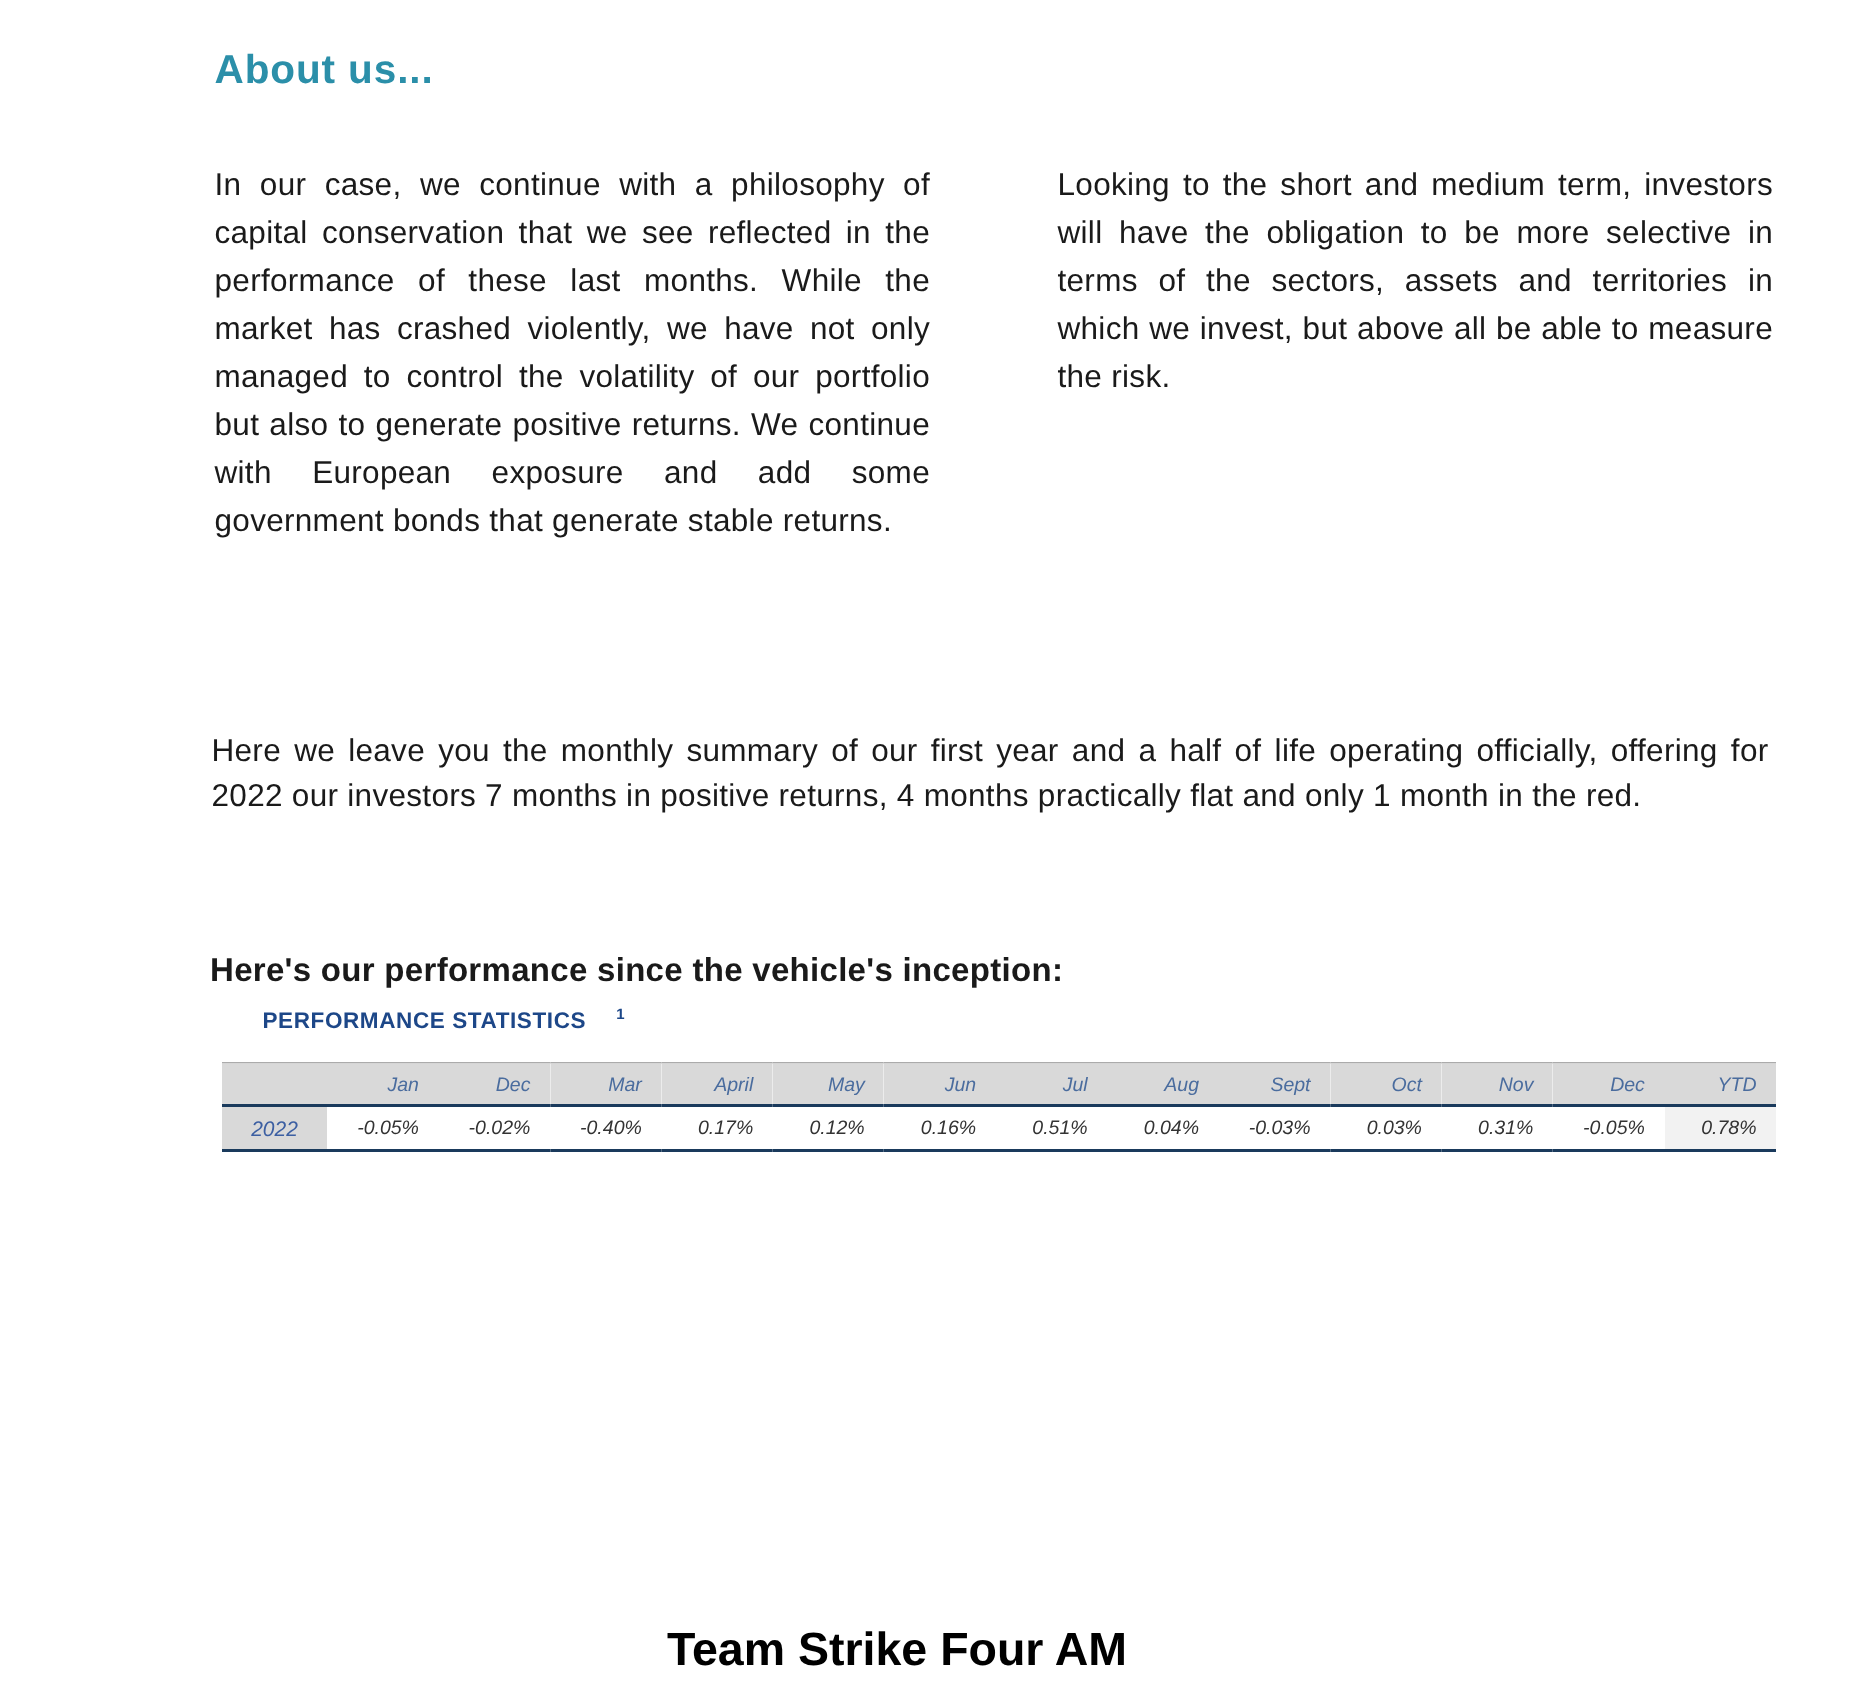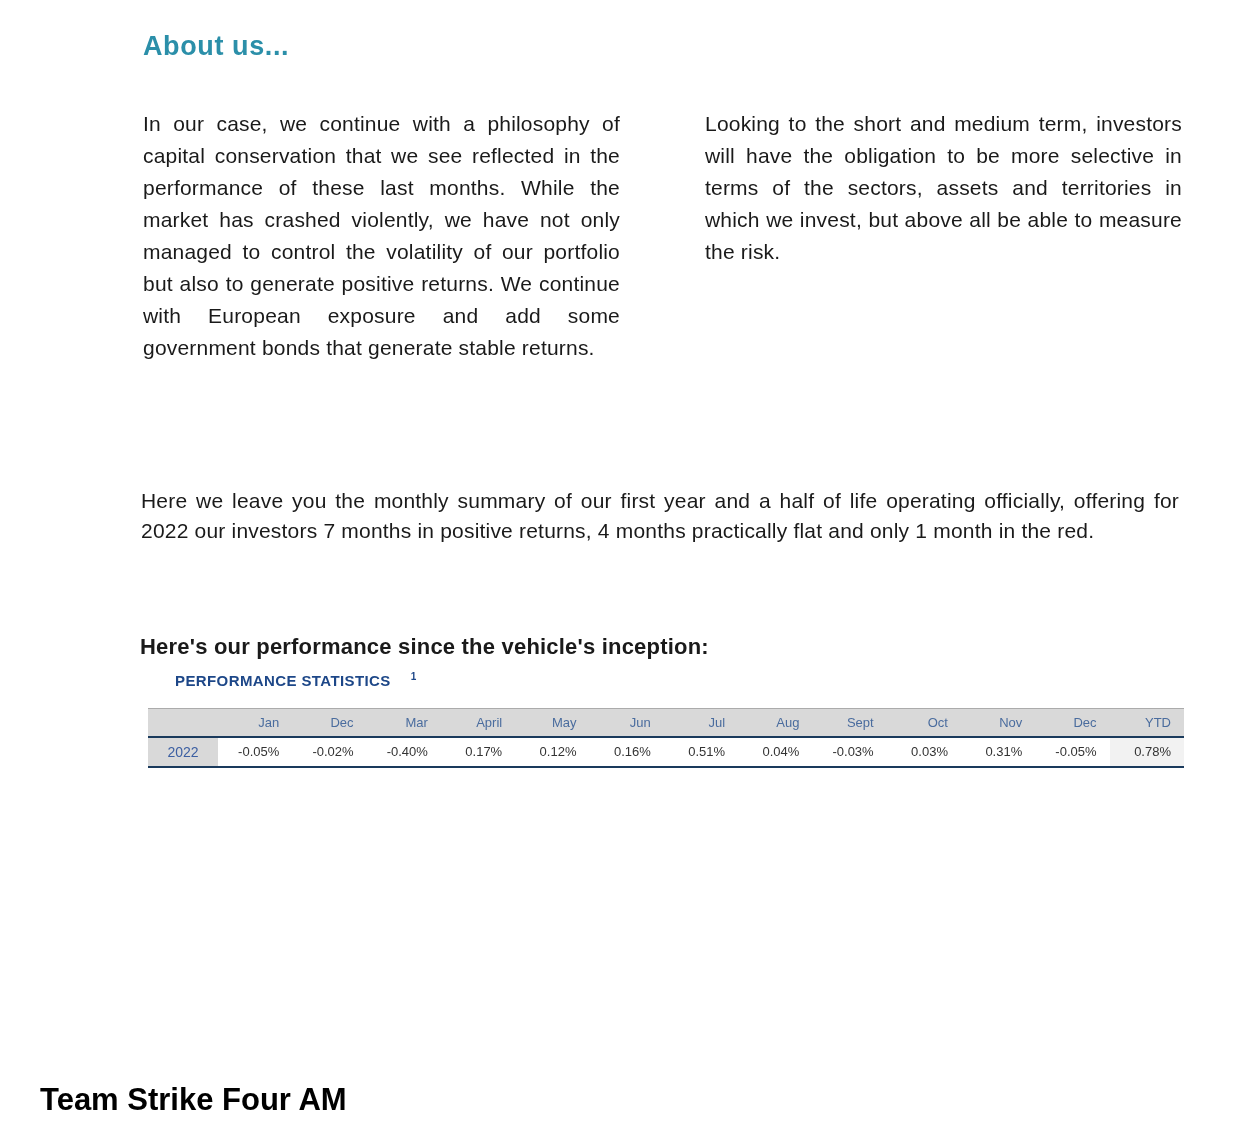--- a/index.html
+++ b/index.html
@@ -67,20 +67,21 @@
     top: 708px;
     width: 1036px;
     border-collapse: collapse;
     table-layout: fixed;
   }
   .perf-table th, .perf-table td {
     font-size: 13px;
     font-weight: normal;
     overflow: hidden;
     white-space: nowrap;
+    font-style: italic;
   }
   .perf-table thead th {
     background: var(--header-bg, #d9d9d9);
     color: var(--month-blue, #4a6c9e);
     text-align: right;
     height: 28px;
     padding: 0 13px 0 0;
     border-top: 1px solid #ababab;
     border-bottom: 2px solid var(--line-navy, #1a3a5c);
   }
@@ -99,21 +100,21 @@
     padding: 0 13px 0 0;
     color: var(--value-gray, #333333);
     border-bottom: 2px solid var(--line-navy, #1a3a5c);
   }
   .perf-table tbody td.ytd { background: var(--ytd-bg, #f2f2f2); }
   .signature {
     position: absolute;
     top: 1082px;
     left: 0;
     width: 1116px;
-    text-align: left;
+    text-align: center;
     font-size: 31px;
     font-weight: bold;
     color: #000000;
   }
 </style>
 </head>
 <body>
 
 <div class="page" style="--teal: #2b8fa9; --navy: #1d4788; --month-blue: #4a6c9e; --year-blue: #3c5fa2; --header-bg: #d9d9d9; --ytd-bg: #f2f2f2; --line-navy: #1a3a5c; --value-gray: #333333; --body-text: #1a1a1a; --page-bg: #ffffff;">
 

